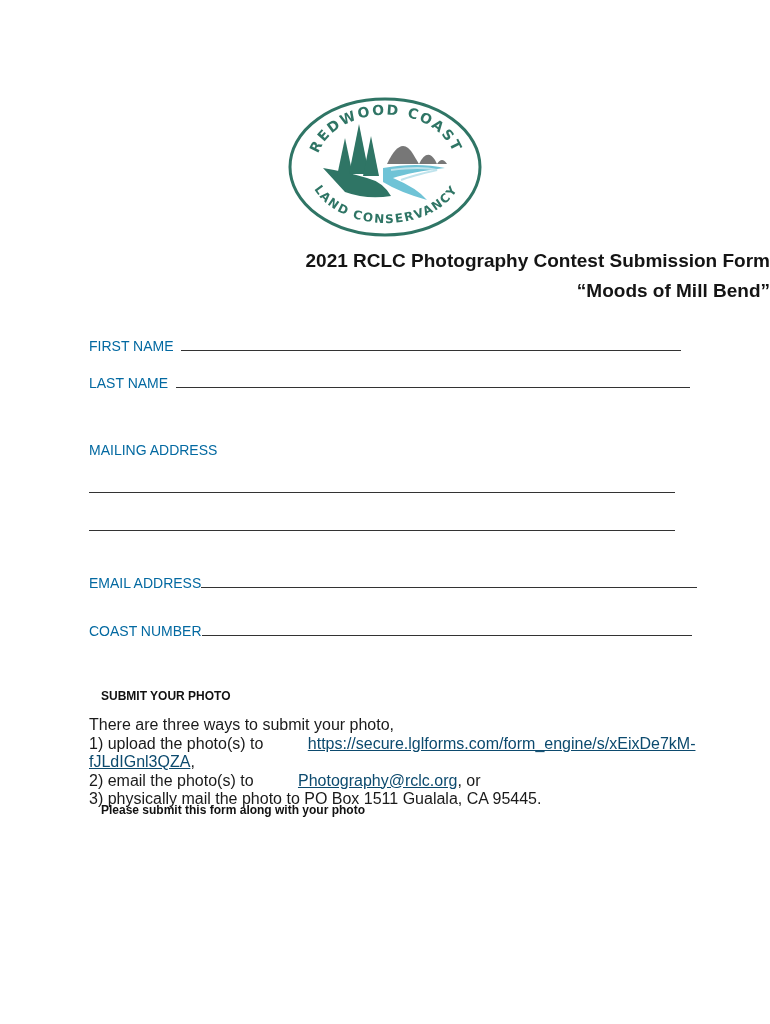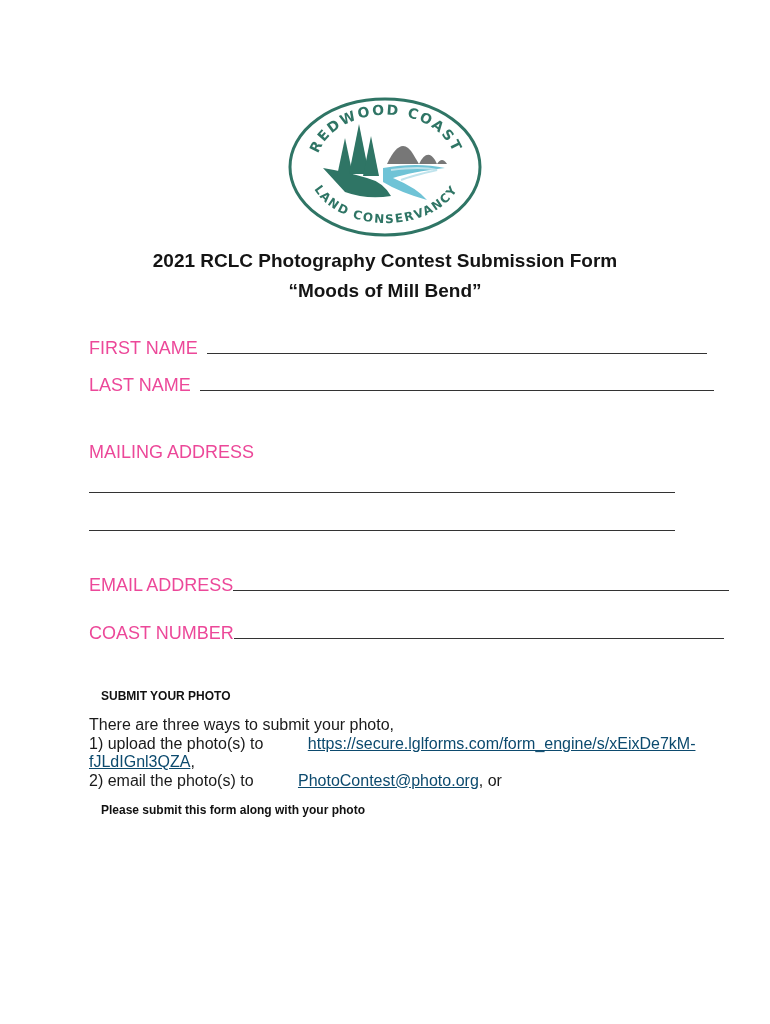--- a/index.html
+++ b/index.html
@@ -1,23 +1,23 @@
 <!DOCTYPE html>
 <html><head>
 <meta charset="utf-8">
 <style>
   html, body { margin: 0; padding: 0; background: #ffffff; }
   body { width: 770px; height: 1024px; position: relative; overflow: hidden;
          font-family: "Liberation Sans", "DejaVu Sans", sans-serif; color: #111; }
   .logo { position: absolute; left: 287px; top: 96px; width: 196px; height: 142px; }
-  .title { position: absolute; left: 0; width: 770px; text-align: center;
+  .title { position: absolute; left: 0; width: 770px; text-align: right;
            font-weight: bold; font-size: 19px; color: #141414; }
   .t1 { top: 250px; }
   .t2 { top: 280px; }
-  .field { position: absolute; left: 89px; font-size: 18px; color: #ec4899; white-space: nowrap; }
+  .field { position: absolute; left: 89px; font-size: 14px; color: #0369a1; white-space: nowrap; }
   .line { display: inline-block; border-bottom: 1px solid #333; height: 11px; vertical-align: baseline; }
   .full-line { position: absolute; left: 89px; width: 586px; border-bottom: 1px solid #333; height: 0; }
   .section { position: absolute; left: 89px; font-size: 12px; font-weight: bold; color: #111; margin-left: 12px; }
   .para { position: absolute; left: 89px; font-size: 16px; line-height: 18.5px; color: #1a1a1a; }
   .para a { color: #0c4a6e; text-decoration: underline; margin-left: 40px; }
 </style>
 </head>
 <body>
 
 <svg class="logo" viewBox="0 0 196 142">
@@ -67,16 +67,17 @@
 </div>
 <div class="field" style="top:623px;">
   <span>COAST NUMBER</span><span class="line" style="width:490px;"></span>
 </div>
 
 <div class="section" style="top:689px;">SUBMIT YOUR PHOTO</div>
 
 <div class="para" style="top:716px;">
   <div>There are three ways to submit your photo,</div>
   <div><span>1) upload the photo(s) to </span><a>https://secure.lglforms.com/form_engine/s/xEixDe7kM-fJLdIGnl3QZA</a><span>,</span></div>
-  <div><span>2) email the photo(s) to </span><a>PhotoContest@photo.org</a><span>, or</span></div>
+  <div><span>2) email the photo(s) to </span><a>Photography@rclc.org</a><span>, or</span></div>
+  <div>3) physically mail the photo to PO Box 1511 Gualala, CA 95445.</div>
 </div>
 
 <div class="section" style="top:803px;">Please submit this form along with your photo</div>
 
 </body></html>

